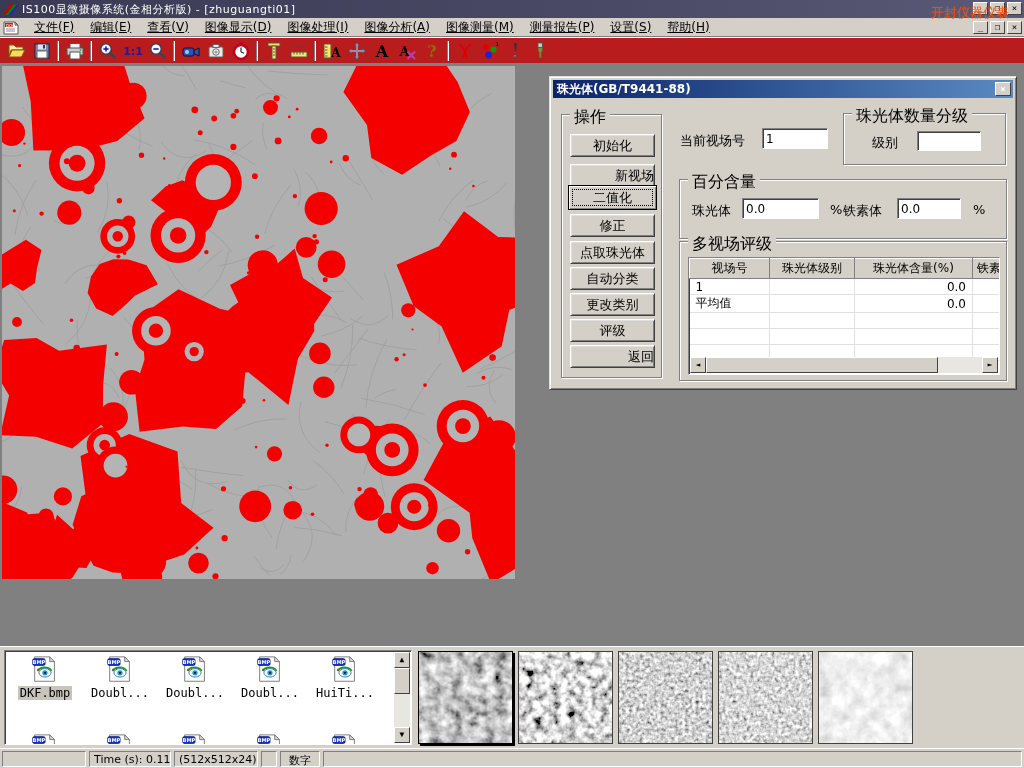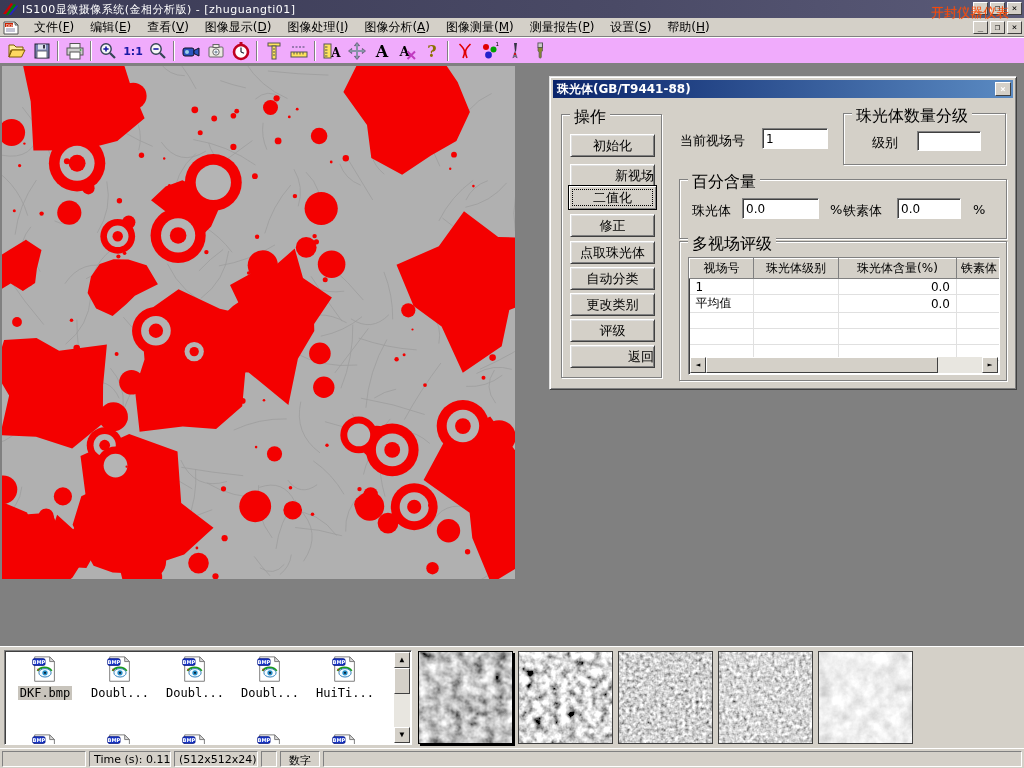--- a/index.html
+++ b/index.html
@@ -18,26 +18,26 @@
     font-family:"DejaVu Sans Mono", monospace; cursor:default; }
 
   
   #watermark { position:absolute; top:4px; right:15px; z-index:60; color:rgba(255,66,0,.9);
     font-size:13px; font-weight:normal; text-shadow:0 0 1px rgba(255,120,40,.6); pointer-events:none; }
 
   
   #menubar { position:absolute; left:0; top:18px; width:1024px; height:19px; background:#d4d0c8;
     display:flex; align-items:center; border-bottom:1px solid #808080; }
   #menubar .doc-icon { width:17px; height:15px; margin:0 6px 0 3px; }
-  .menu-item { padding:6px 8px; font-size:12px; color:#000; }
+  .menu-item { padding:6px 8px; font-size:12px; color:#000;text-decoration:underline; }
   .menu-item u { text-decoration:underline; }
   #menubar .winbtns { top:3px; }
 
   
-  #toolbar { position:absolute; left:0; top:37px; width:1024px; height:27px; background:#f0abfc;
+  #toolbar { position:absolute; left:0; top:37px; width:1024px; height:27px; background:#b91c1c;
     border-top:1px solid #fff; border-bottom:1px solid #808080; display:flex; align-items:center; padding-left:4px; }
   .tbtn { width:25px; height:24px; display:flex; align-items:center; justify-content:center; }
   .tbtn svg { width:20px; height:20px; }
   .tsep { width:2px; height:20px; margin:0 3px; border-left:1px solid #808080; border-right:1px solid #fff; }
 
   
   #workspace { position:absolute; left:0; top:64px; width:1024px; height:582px; background:#808080; }
   #micrograph { position:absolute; left:2px; top:2px; width:513px; height:513px; background:#b0b0b0; }
 
   
@@ -645,21 +645,21 @@
     <input class="field" style="left: 217px; top: 18px; width: 64px; height: 21px;" value="0.0">
     <span class="lbl" style="left:293px; top:22px;">%</span>
   </div>
 
   <div class="groupbox" style="left:129px; top:164px; width:328px; height:140px;">
     <span class="legend">多视场评级</span>
     <div id="mtable">
       <table>
           <thead id="mtable-head">
             <tr>
-              <th style="width: 64px;">视场号</th>
+              <th style="width: 80px;">视场号</th>
               <th style="width: 85px;">珠光体级别</th>
               <th style="width: 118px;">珠光体含量(%)</th>
               <th style="width: 45px;">铁素体</th>
             </tr>
           </thead>
           <tbody id="mtable-body">
             <tr>
               <td style="width: 64px;">1</td>
               <td style="width: 85px;"></td>
               <td class="num" style="width: 118px;">0.0</td>

